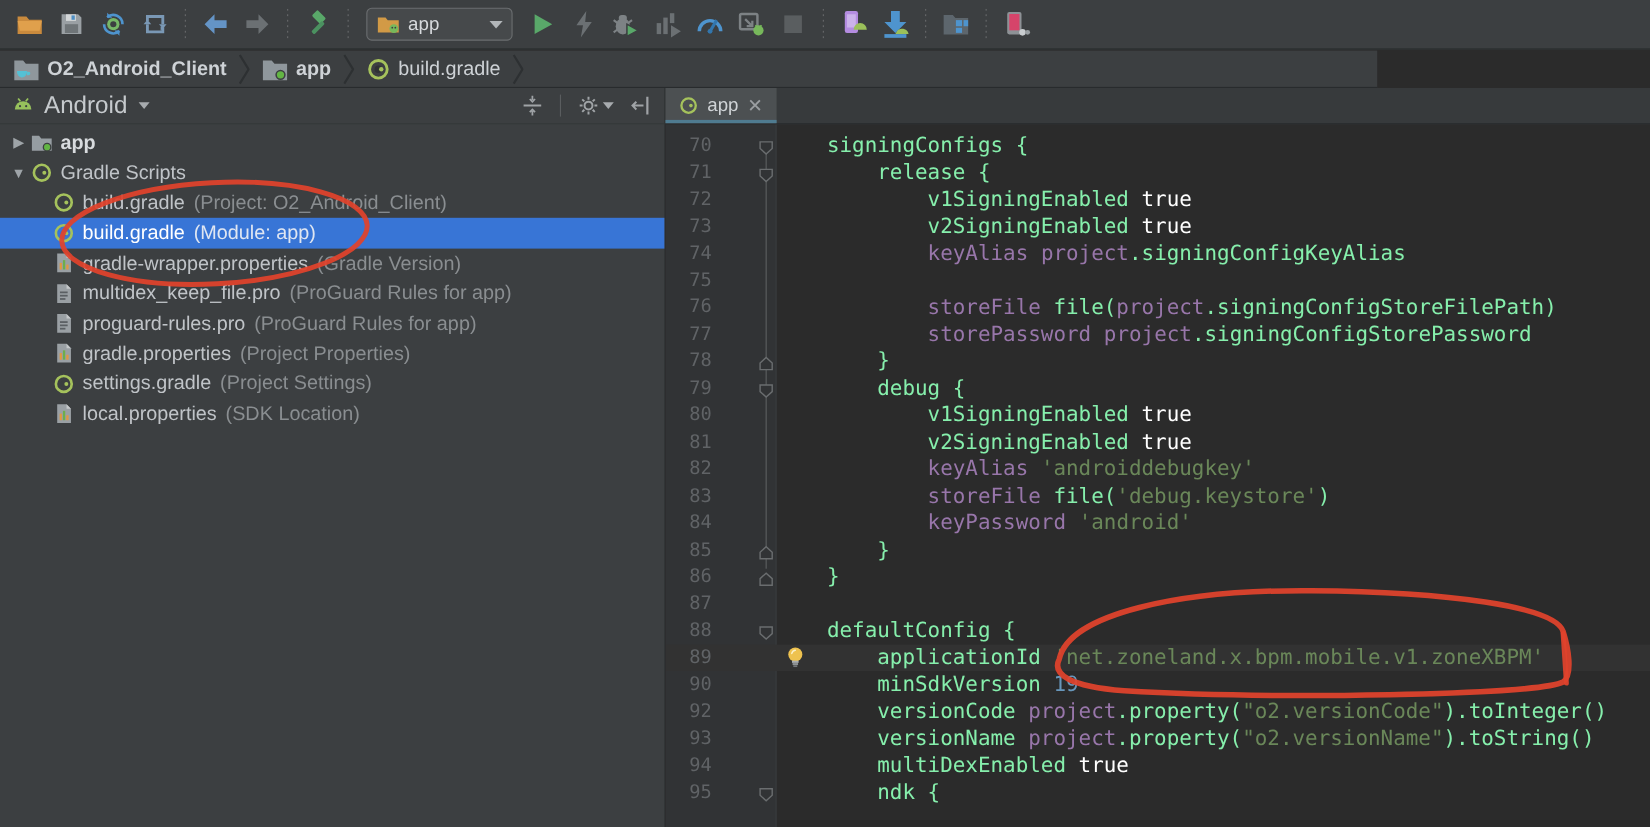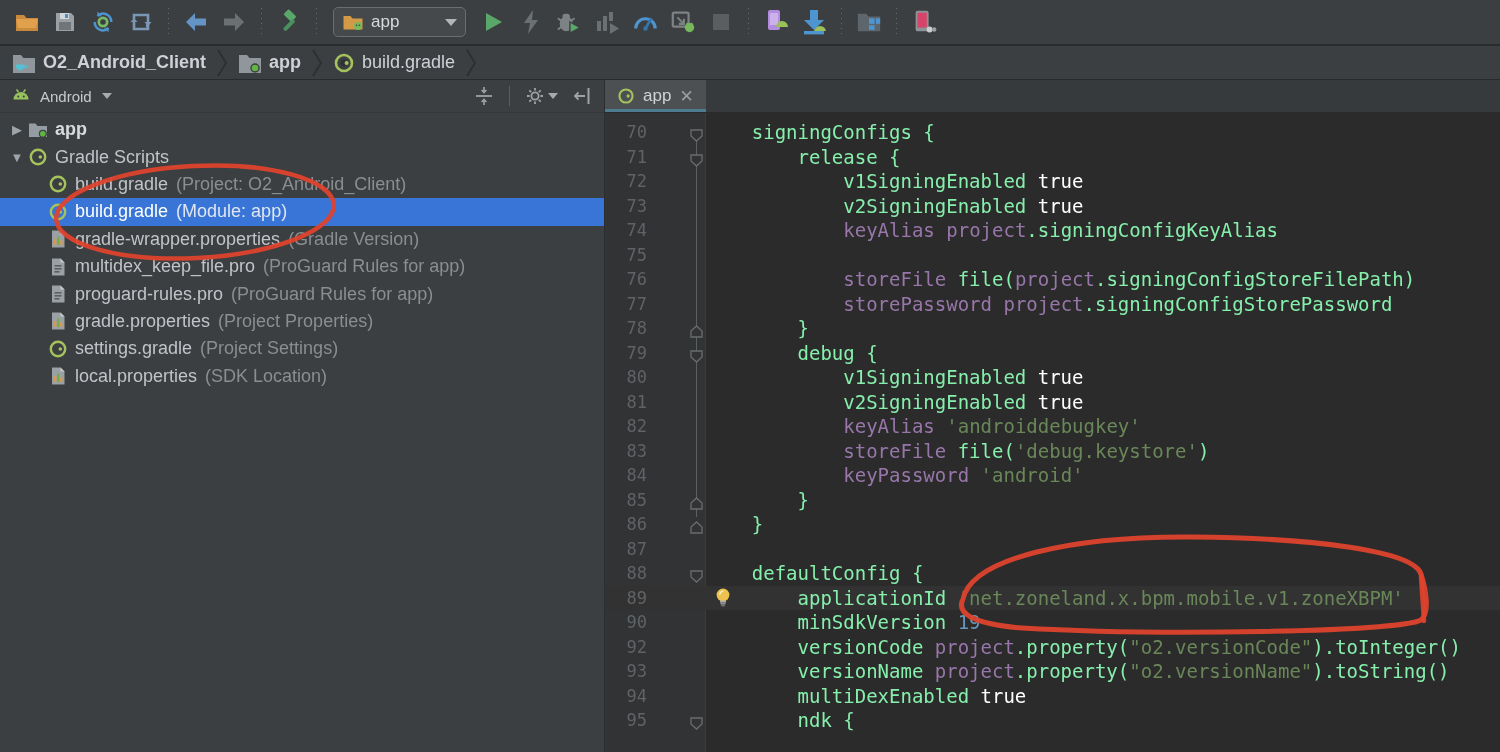--- a/index.html
+++ b/index.html
@@ -11,31 +11,31 @@
     border-bottom:1px solid #292c2e;display:flex;align-items:center;box-sizing:border-box;padding-left:8px;}
   .tbi{width:26px;height:26px;margin:0 6px;display:flex;align-items:center;justify-content:center;flex:0 0 auto;}
   .tb-sep{width:1px;height:28px;margin:0 8px;flex:0 0 auto;
     background-image:linear-gradient(#67696b 30%, rgba(0,0,0,0) 0%);background-size:1px 5px;background-repeat:repeat-y;}
   #run-combo{height:30px;width:133px;margin:0 8px;background:#46494b;border:1px solid #6b6e70;border-radius:5px;
     display:flex;align-items:center;padding:0 8px;box-sizing:border-box;gap:7px;}
   #run-combo .lbl{color:#d7dadd;font-size:17px;flex:1;}
   .caret-down{width:0;height:0;border-left:6px solid transparent;border-right:6px solid transparent;border-top:7px solid #b2b6b9;}
 
   
-  #breadcrumb{position:absolute;left:0;top:46px;width:1500px;height:34px;background:#3c3f41;
+  #breadcrumb{position:absolute;left:0;top:46px;width:1252px;height:34px;background:#3c3f41;
     border-bottom:1px solid #282b2d;display:flex;align-items:center;box-sizing:border-box;padding-left:10px;}
   .bc-item{display:flex;align-items:center;gap:7px;padding:0 2px;}
   .bc-item span{color:#ced2d6;font-size:18px;}
   .bc-item span.b{font-weight:bold;}
   .bc-sep{margin:0 9px;}
 
   
   #project-panel{position:absolute;left:0;top:80px;width:604px;bottom:0;background:#3c3f41;border-right:1px solid #2c2f31;}
   #panel-header{height:33px;border-bottom:1px solid #35383a;display:flex;align-items:center;padding:0 10px;box-sizing:border-box;}
-  #panel-header .vlabel{color:#c6cacd;font-size:15px;margin:0 8px 0 8px;}
+  #panel-header .vlabel{color:#c6cacd;font-size:22px;margin:0 8px 0 8px;}
   .hdr-caret{width:0;height:0;border-left:5px solid transparent;border-right:5px solid transparent;border-top:6px solid #a7abae;margin-left:2px;}
   #panel-header .spacer{flex:1;}
   .hdr-ico{width:22px;height:22px;margin-left:14px;display:flex;align-items:center;justify-content:center;}
   .hdr-sep{width:1px;height:20px;background:#5a5d5f;margin-left:14px;}
   #tree{padding-top:3px;}
   .trow{height:27.4px;display:flex;align-items:center;white-space:nowrap;padding-left:6px;}
   .trow.sel{background:#3875d6;}
   .arrow{width:22px;font-size:13px;color:#9ea4a8;text-align:center;flex:0 0 auto;}
   .tspacer{width:42px;flex:0 0 auto;}
   .ticon{width:20px;height:20px;margin-right:7px;flex:0 0 auto;}

